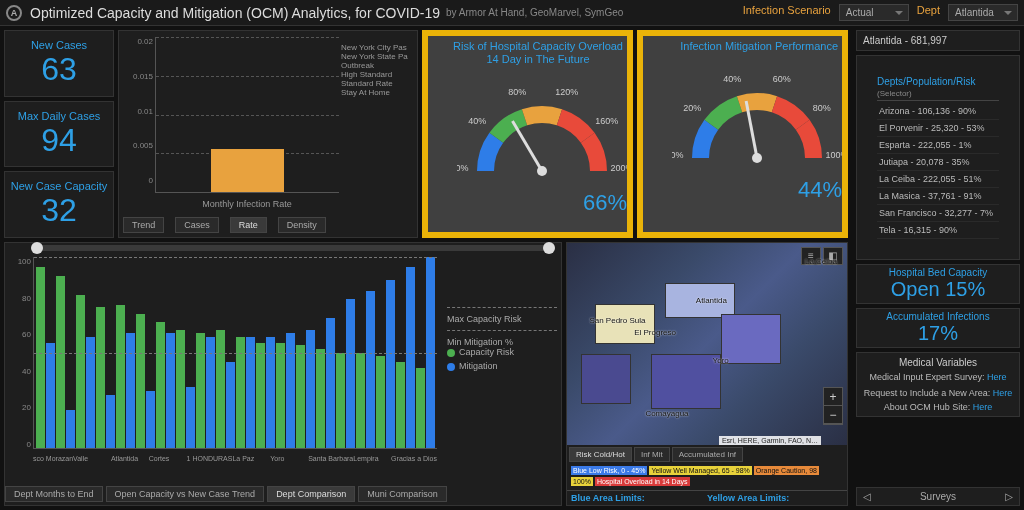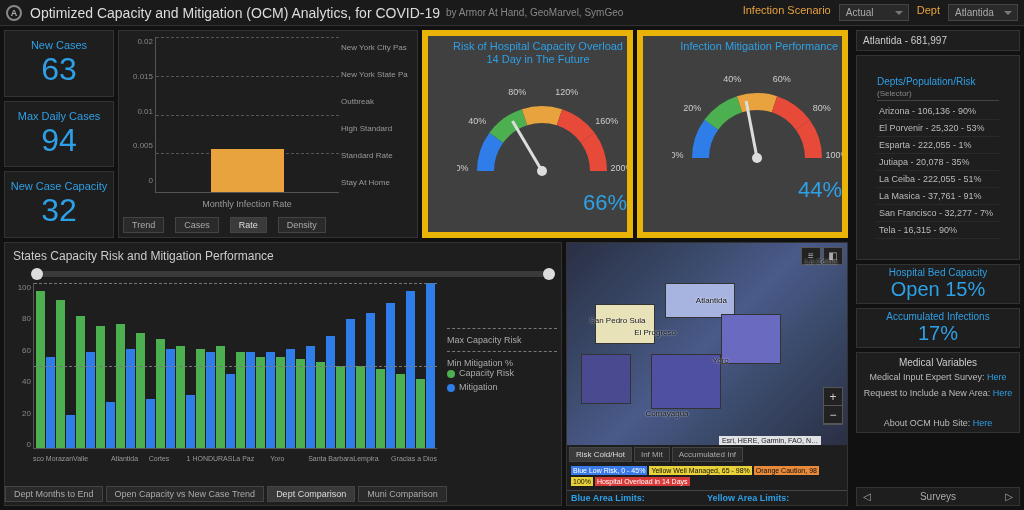--- a/index.html
+++ b/index.html
@@ -19,21 +19,21 @@
 .kpis{width:110px;display:flex;flex-direction:column;gap:4px}
 .kpi{flex:1;background:#1e1e1e;border:1px solid #333;display:flex;flex-direction:column;align-items:center;justify-content:center}
 .kpi-lbl{color:#2ea0e6;font-size:11px;text-align:center}
 .kpi-val{color:#2ea0e6;font-size:32px;font-weight:300}
 .linebox{width:300px;background:#1e1e1e;border:1px solid #333;display:flex;flex-direction:column}
 .minichart{flex:1;position:relative;margin:6px 6px 0 6px}
 .axis-y{position:absolute;left:0;top:0;bottom:20px;width:28px;display:flex;flex-direction:column;justify-content:space-between;font-size:8px;color:#888;text-align:right;padding-bottom:8px}
 .plotarea{position:absolute;left:30px;right:72px;top:0;bottom:20px;border-left:1px solid #555;border-bottom:1px solid #555}
 .gridline{position:absolute;left:0;right:0;border-top:1px dashed #555;height:0}
 .bar-y{position:absolute;bottom:0;left:30%;width:40%;background:#e8a23e;height:28%}
-.legend-r{position:absolute;right:0;top:0;bottom:20px;width:70px;font-size:8px;color:#999;display:flex;flex-direction:column;justify-content:space-between;padding:6px 0}
+.legend-r{position:absolute;right:0;top:0;bottom:20px;width:70px;font-size:8px;color:#999;display:flex;flex-direction:column;justify-content:flex-start;padding:6px 0}
 .xlabel{position:absolute;left:30px;right:72px;bottom:4px;text-align:center;font-size:9px;color:#999}
 .tabrow{display:flex;padding:4px;gap:11px}
 .tab{background:#2a2a2a;border:1px solid #444;padding:2px 8px;font-size:9px;color:#aaa}
 .tab.active{background:#3a3a3a;color:#ddd}
 .gaugebox{flex:1;background:#404040;border:6px solid #eab308;display:flex;flex-direction:column;align-items:flex-end}
 .gauge-title{color:#2ea0e6;font-size:11px;text-align:center;padding:4px;line-height:1.2}
 .gauge-wrap{position:relative;width:170px;height:120px;margin-top:6px}
 .gauge-val{color:#2ea0e6;font-size:22px;text-align:center;margin-top:-6px}
 .row2{flex:1;display:flex;gap:4px}
 .barpanel{flex:1;background:#1e1e1e;border:1px solid #333;display:flex;flex-direction:column;min-width:0}
@@ -194,21 +194,20 @@
               <text x="149.72135954999578" y="47.977179816602145" fill="#ccc" font-size="9" text-anchor="middle">80%</text>
               <text x="165" y="95" fill="#ccc" font-size="9" text-anchor="middle">100%</text>
             </svg>
           </div>
         <div class="gauge-val">44%</div>
       </div>
     </div>
 
     <div class="row2">
       <div class="barpanel">
-        <div class="panel-title">States Capacity Risk and Mitigation Performance</div>
         <div class="slider-track">
           <div class="slider-h" style="left:-4px"></div>
           <div class="slider-h" style="right:-4px"></div>
         </div>
         <div class="barchart">
           <div class="bc-y">
             <span>100</span>
             <span>80</span>
             <span>60</span>
             <span>40</span>
@@ -395,21 +394,21 @@
       <div class="stat-val">Open 15%</div>
     </div>
     <div class="stat-box">
       <div class="stat-lbl">Accumulated Infections</div>
       <div class="stat-val">17%</div>
     </div>
     <div class="med-box">
       <div class="hdr">Medical Variables</div>
       <div><span>Medical Input Expert Survey:</span> <span class="link">Here</span></div>
       <div style="margin-top:6px"><span>Request to Include a New Area:</span> <span class="link">Here</span></div>
-      <div style="margin-top:20px"><span>About OCM Hub Site:</span> <span class="link">Here</span></div>
+      <div style="margin-top:4px"><span>About OCM Hub Site:</span> <span class="link">Here</span></div>
     </div>
     <div class="surveys">
       <span>◁</span>
       <span>Surveys</span>
       <span>▷</span>
     </div>
   </div>
 </div>
 
 </body></html>

